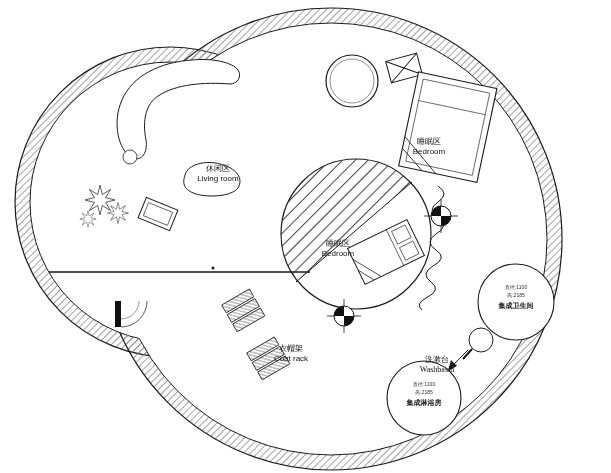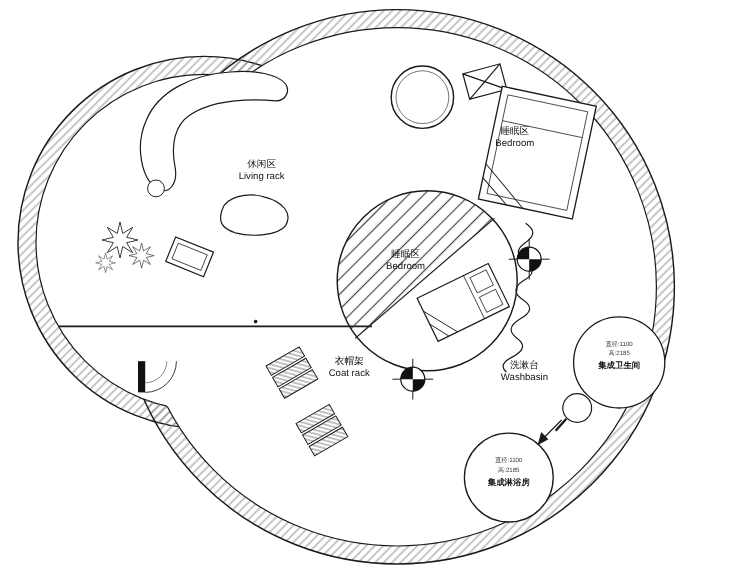--- a/index.html
+++ b/index.html
@@ -5,21 +5,21 @@
   html,body{margin:0;padding:0;background:#fff;}
   .canvas{
     position:relative;width:611px;height:473px;background:#fff;overflow:hidden;
     font-family:"Liberation Sans", sans-serif;color:#111;
   }
   .canvas svg{position:absolute;left:0;top:0;}
   .label{
     position:absolute;transform:translate(-50%,0);text-align:center;
     line-height:1.25;white-space:nowrap;
   }
-  .label .zh{font-size:8px;}
+  .label .zh{font-size:8px;margin-top:32px;}
   .label .en{font-size:8px;}
   .pod-label{
     position:absolute;transform:translate(-50%,0);text-align:center;
     line-height:1.3;white-space:nowrap;
   }
   .pod-label .spec{font-size:6px;color:#333;transform:scale(0.85);}
   .pod-label .pod-name{font-size:7px;font-weight:bold;margin-top:1px;}
 </style>
 </head>
 <body>
@@ -147,39 +147,39 @@
     <line x1="468" y1="350" x2="453" y2="365" stroke="#1a1a1a" stroke-width="1"></line>
     <polygon points="448,371 457,366 451,360" fill="#1a1a1a"></polygon>
   </g>
 
   <circle cx="516" cy="302" r="38" fill="#fff" stroke="#1a1a1a" stroke-width="1.1"></circle>
   <circle cx="424" cy="398" r="37" fill="#fff" stroke="#1a1a1a" stroke-width="1.1"></circle>
 </svg>
 
 <div class="label" style="left:218px;top:132px;">
   <div class="zh">休闲区</div>
-  <div class="en">Living rack</div>
+  <div class="en">Living room</div>
 </div>
 
 <div class="label" style="left:429px;top:105px;">
   <div class="zh">睡眠区</div>
   <div class="en">Bedroom</div>
 </div>
 
 <div class="label" style="left:338px;top:207px;">
   <div class="zh">睡眠区</div>
   <div class="en">Bedroom</div>
 </div>
 
-<div class="label" style="left:291px;top:296px;">
+<div class="label" style="left:291px;top:312px;">
   <div class="zh">衣帽架</div>
   <div class="en">Coat rack</div>
 </div>
 
-<div class="label" style="left:437px;top:300px;">
+<div class="label" style="left:437px;top:323px;font-family:Liberation Serif, serif;">
   <div class="zh">洗漱台</div>
   <div class="en">Washbasin</div>
 </div>
 
 <div class="pod-label" style="left:516px;top:284px;">
   <div class="spec">直径:1100</div>
   <div class="spec">高:2185</div>
   <div class="pod-name">集成卫生间</div>
 </div>
 

